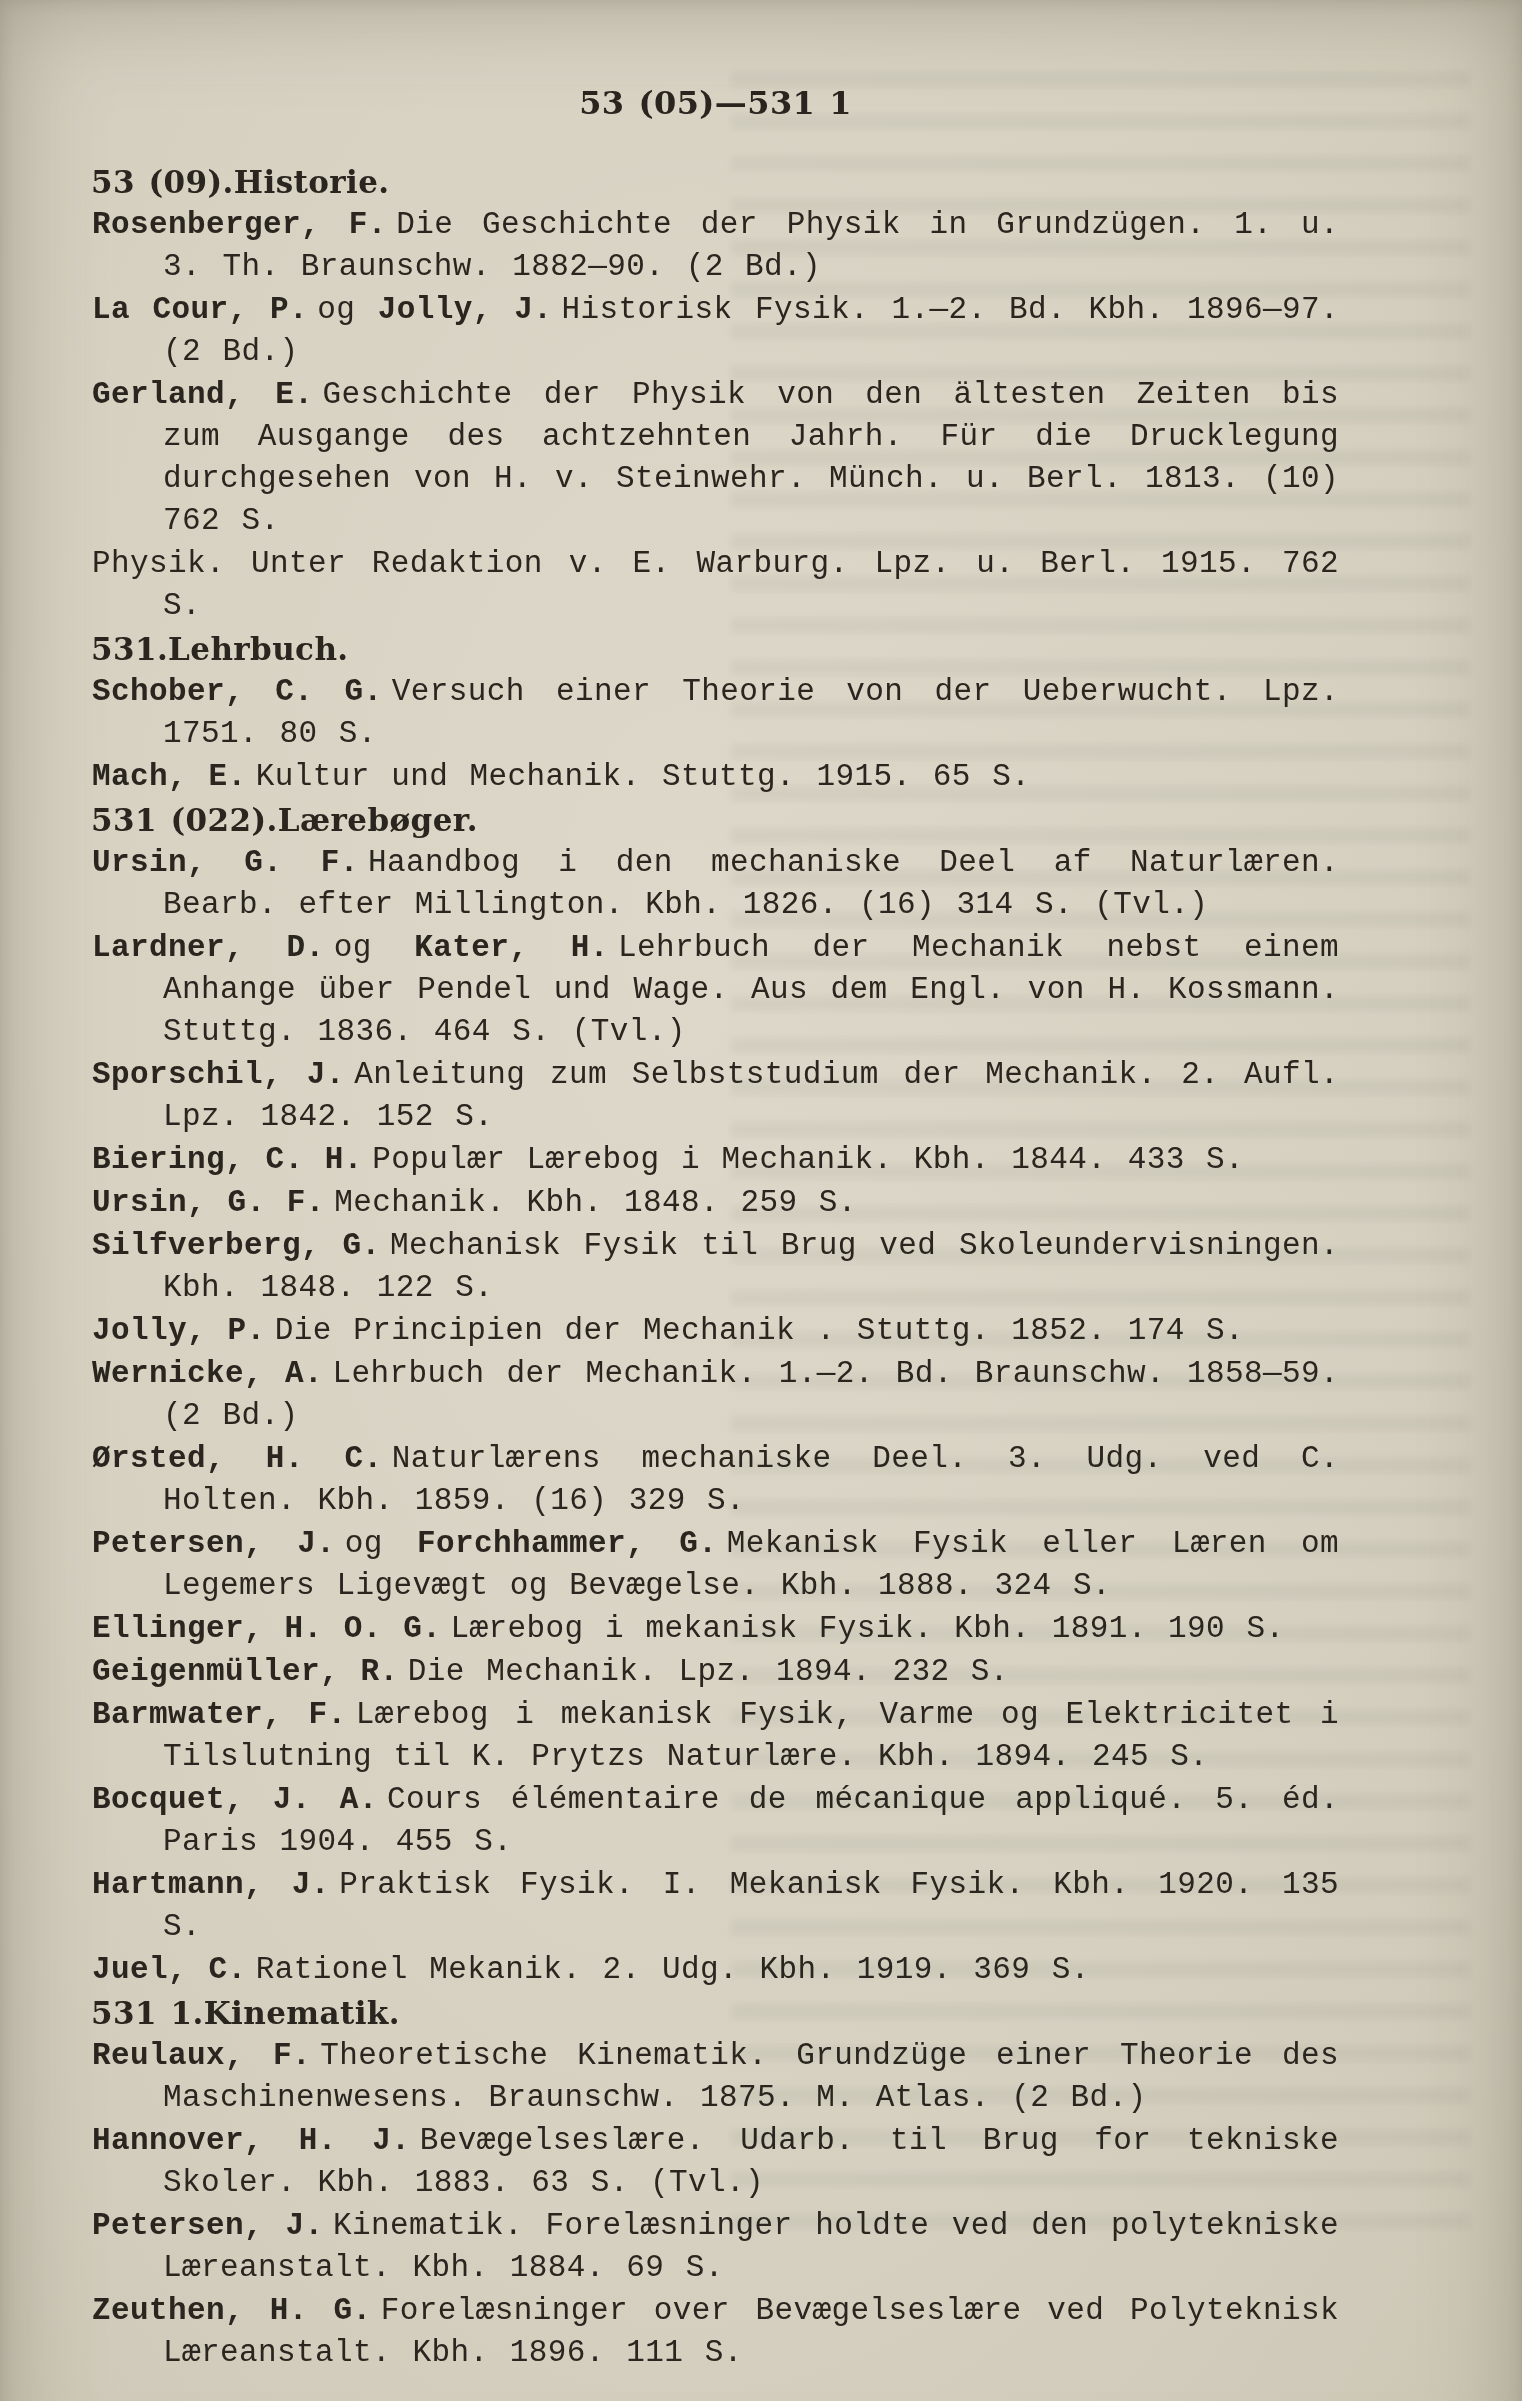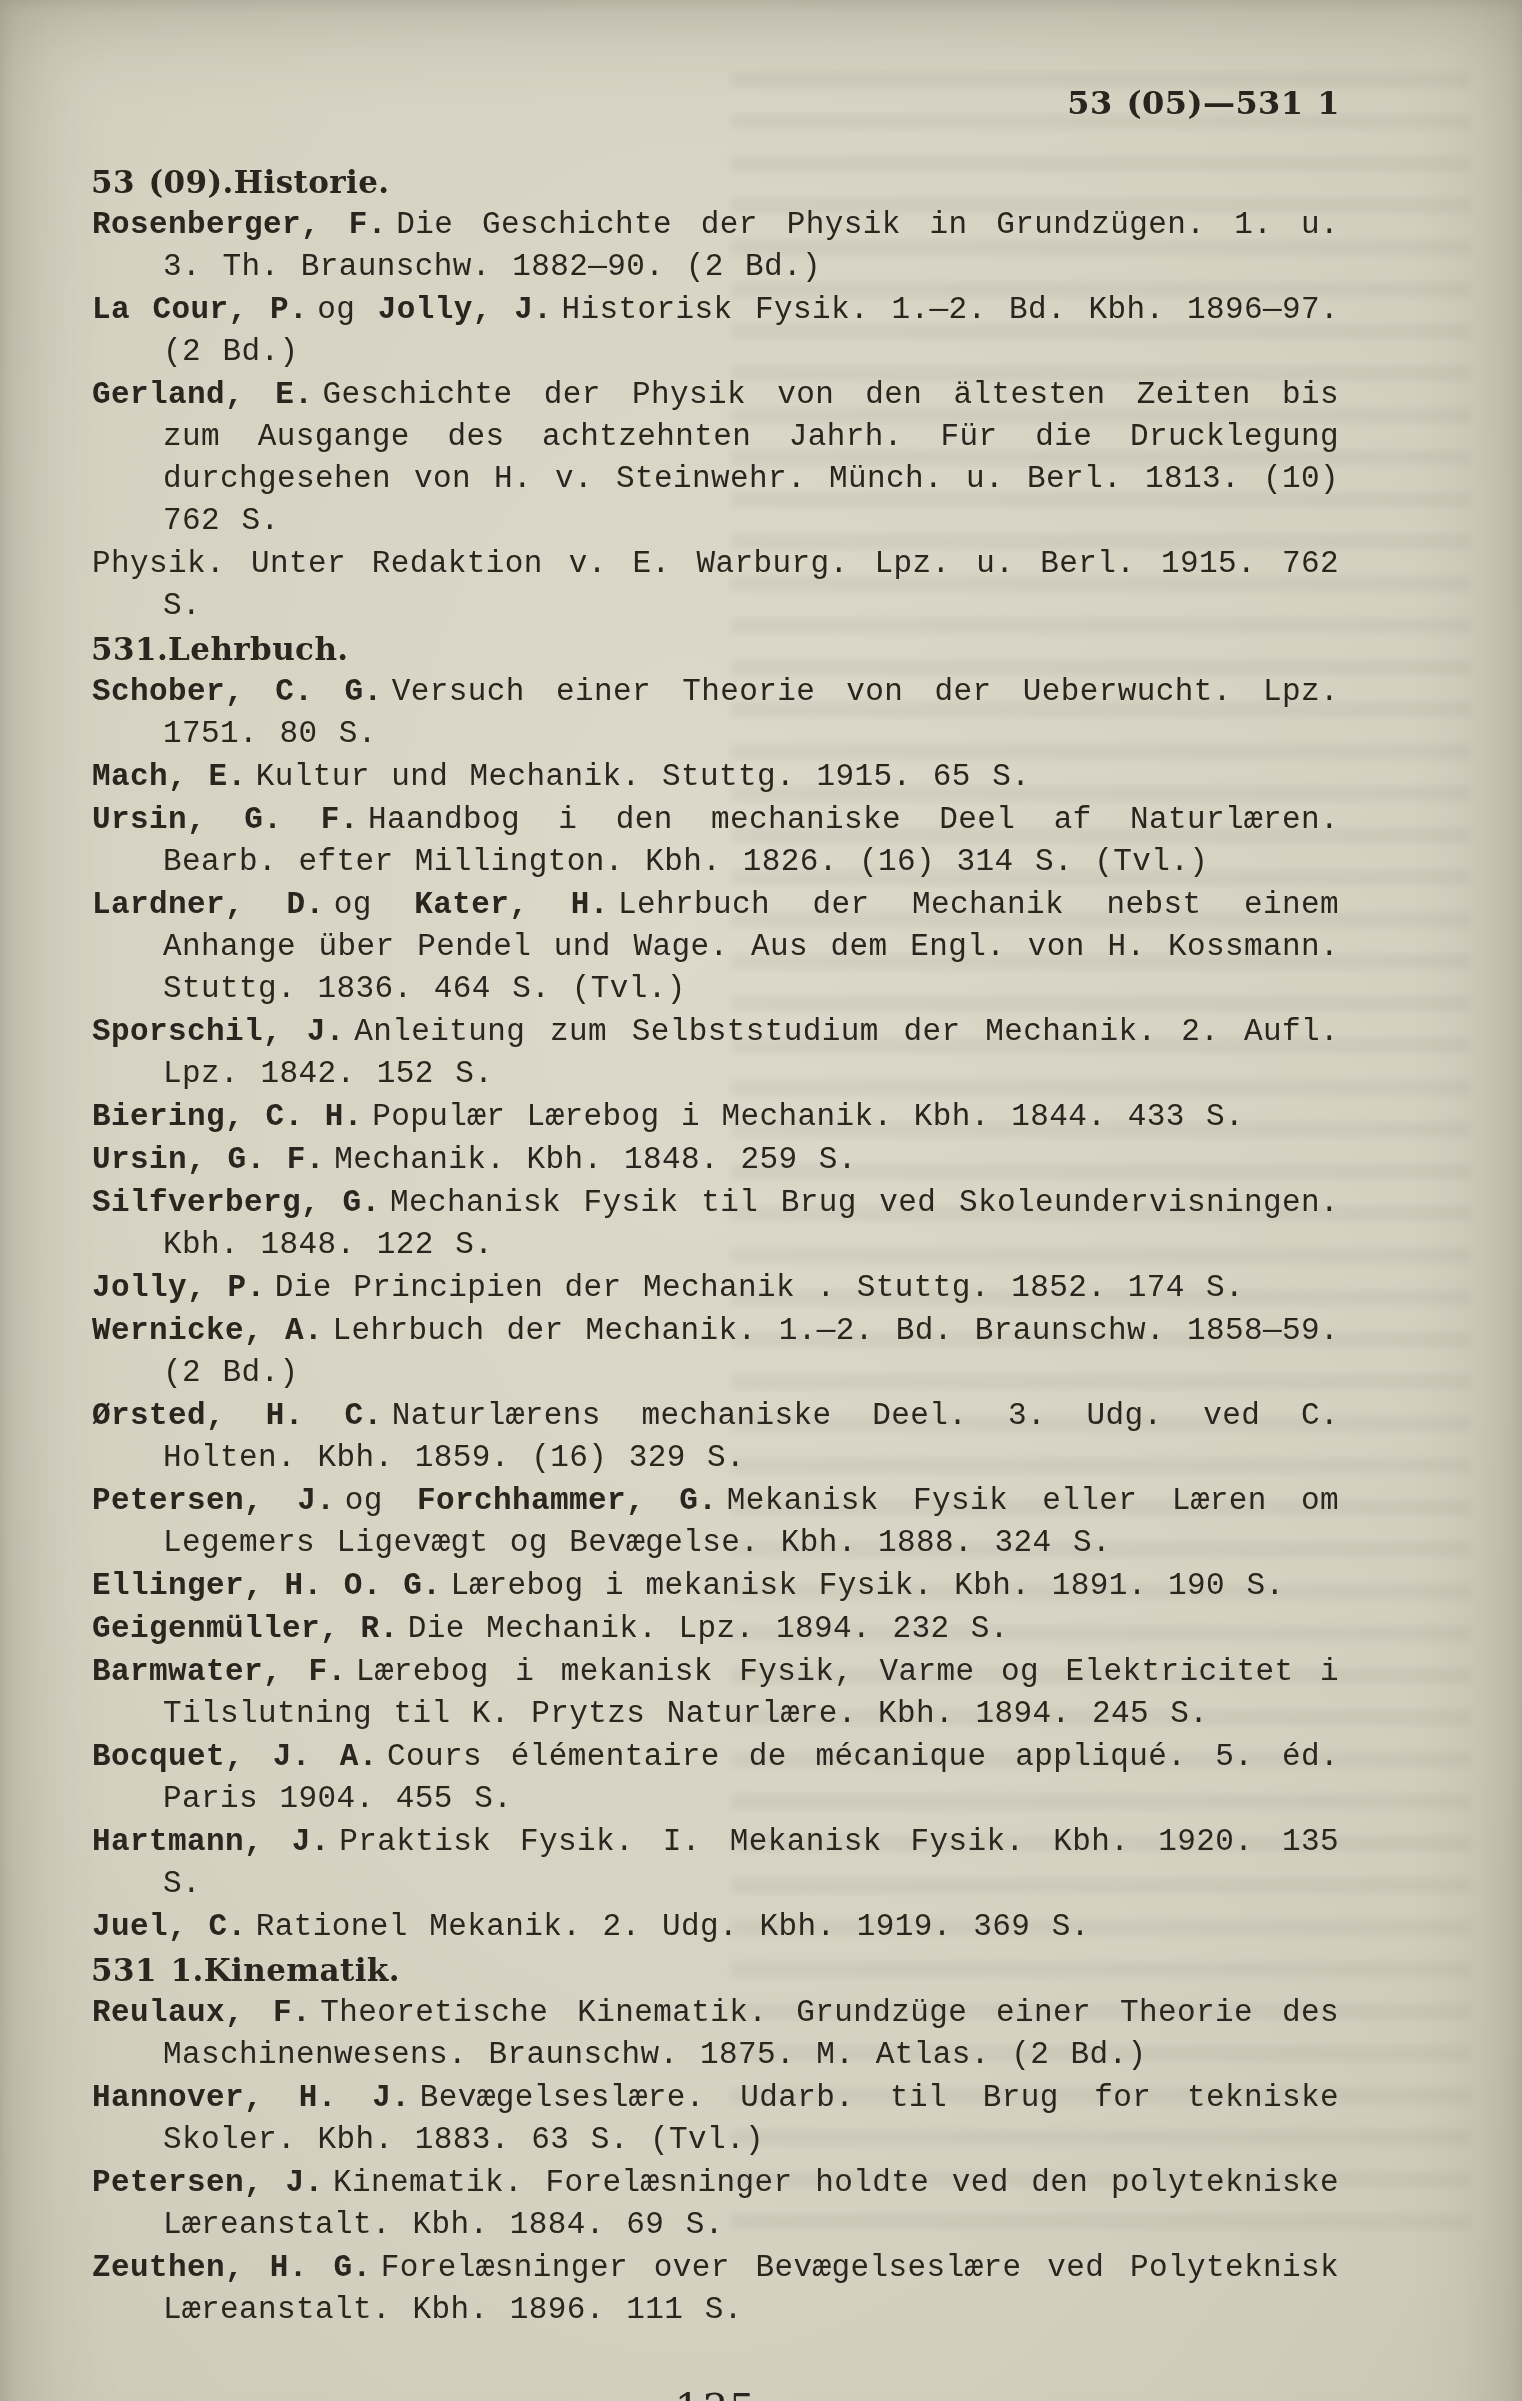--- a/index.html
+++ b/index.html
@@ -50,21 +50,21 @@
     position: absolute;
     left: 91px;
     top: 82px;
     width: 1249px;
     font-size: 31px;
     line-height: 42px;
     letter-spacing: 0.4px;
     word-spacing: 2.4px;
   }
   .running-head {
-    text-align: right;
+    text-align: center;
     font-weight: bold;
     font-size: 32px;
     margin-bottom: 37px;
   }
   .entry-list {
     width: 100%;
   }
   .entry {
     margin: 1px;
     padding-left: 71px;
@@ -103,20 +103,24 @@
         <p class="entry"><span class="author">Rosenberger, F.</span><span class="entry-text">Die Geschichte der Physik in Grundzügen. 1. u. 3. Th. Braunschw. 1882—90. (2 Bd.) </span></p>
         <p class="entry"><span class="author">La Cour, P.</span><span class="entry-text">og  </span><span class="author">Jolly, J.</span><span class="entry-text">Historisk Fysik. 1.—2. Bd. Kbh. 1896—97. (2 Bd.) </span></p>
         <p class="entry"><span class="author">Gerland, E.</span><span class="entry-text">Geschichte der Physik von den ältesten Zeiten bis zum Ausgange des achtzehnten Jahrh. Für die Drucklegung durchgesehen von H. v. Steinwehr. Münch. u. Berl. 1813. (10) 762 S. </span></p>
         <p class="entry"><span class="entry-text">Physik. Unter Redaktion v. E. Warburg. Lpz. u. Berl. 1915. 762 S. </span></p>
         <div class="heading-row">
           <span>531.</span>
           <span>Lehrbuch.</span>
         </div>
         <p class="entry"><span class="author">Schober, C. G.</span><span class="entry-text">Versuch einer Theorie von der Ueberwucht. Lpz. 1751. 80 S. </span></p>
         <p class="entry"><span class="author">Mach, E.</span><span class="entry-text">Kultur und Mechanik. Stuttg. 1915. 65 S. </span></p>
+        <div class="heading-row">
+          <span>531 (022).</span>
+          <span>Lærebøger.</span>
+        </div>
         <p class="entry"><span class="author">Ursin, G. F.</span><span class="entry-text">Haandbog i den mechaniske Deel af Naturlæren. Bearb. efter Millington. Kbh. 1826. (16) 314 S. (Tvl.) </span></p>
         <p class="entry"><span class="author">Lardner, D.</span><span class="entry-text">og  </span><span class="author">Kater, H.</span><span class="entry-text">Lehrbuch der Mechanik nebst einem Anhange über Pendel und Wage. Aus dem Engl. von H. Kossmann. Stuttg. 1836. 464 S. (Tvl.) </span></p>
         <p class="entry"><span class="author">Sporschil, J.</span><span class="entry-text">Anleitung zum Selbststudium der Mechanik. 2. Aufl. Lpz. 1842. 152 S. </span></p>
         <p class="entry"><span class="author">Biering, C. H.</span><span class="entry-text">Populær Lærebog i Mechanik. Kbh. 1844. 433 S. </span></p>
         <p class="entry"><span class="author">Ursin, G. F.</span><span class="entry-text">Mechanik. Kbh. 1848. 259 S. </span></p>
         <p class="entry"><span class="author">Silfverberg, G.</span><span class="entry-text">Mechanisk Fysik til Brug ved Skoleundervisningen. Kbh. 1848. 122 S. </span></p>
         <p class="entry"><span class="author">Jolly, P.</span><span class="entry-text">Die Principien der Mechanik . Stuttg. 1852. 174 S. </span></p>
         <p class="entry"><span class="author">Wernicke, A.</span><span class="entry-text">Lehrbuch der Mechanik. 1.—2. Bd. Braunschw. 1858—59. (2 Bd.) </span></p>
         <p class="entry"><span class="author">Ørsted, H. C.</span><span class="entry-text">Naturlærens mechaniske Deel. 3. Udg. ved C. Holten. Kbh. 1859. (16) 329 S. </span></p>
         <p class="entry"><span class="author">Petersen, J.</span><span class="entry-text">og  </span><span class="author">Forchhammer, G.</span><span class="entry-text">Mekanisk Fysik eller Læren om Legemers Ligevægt og Bevægelse. Kbh. 1888. 324 S. </span></p>

